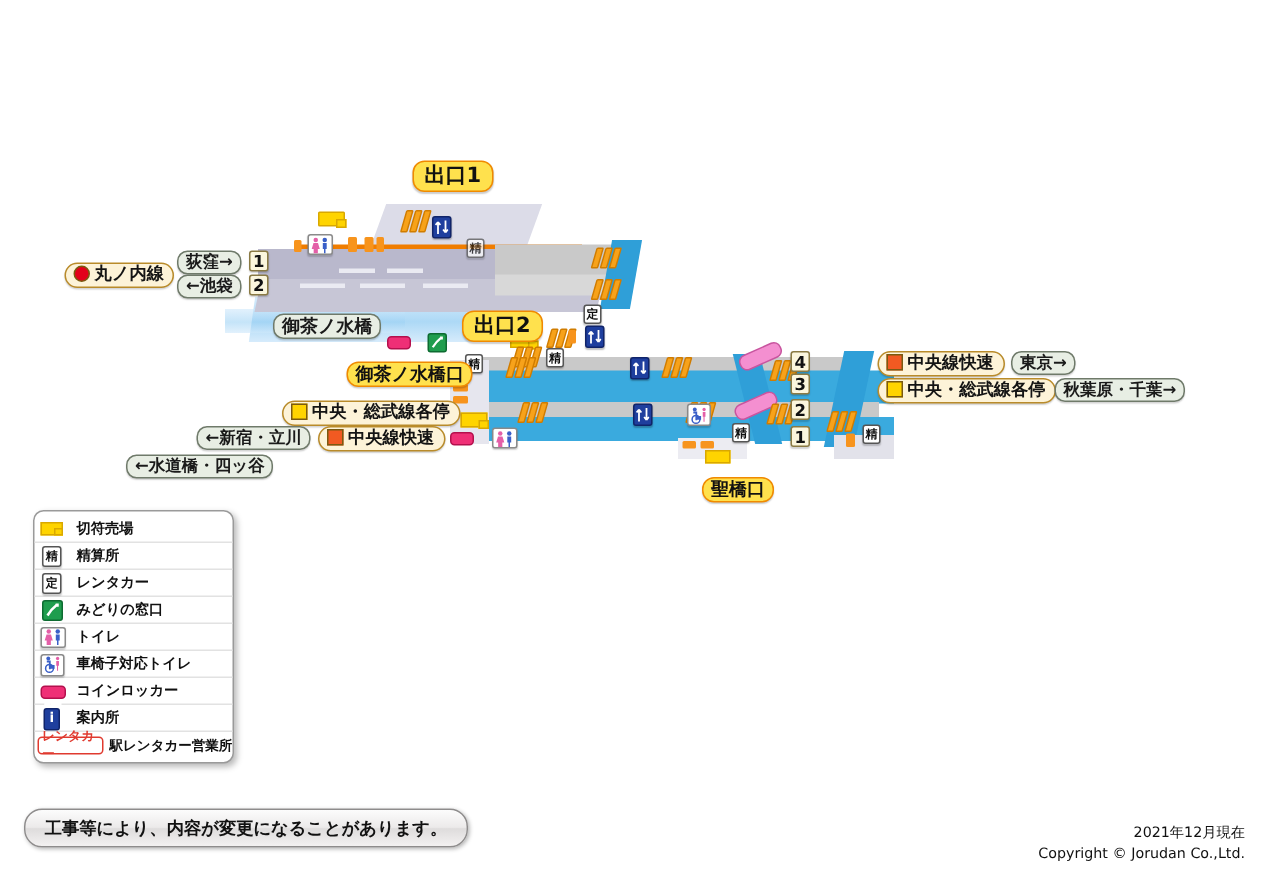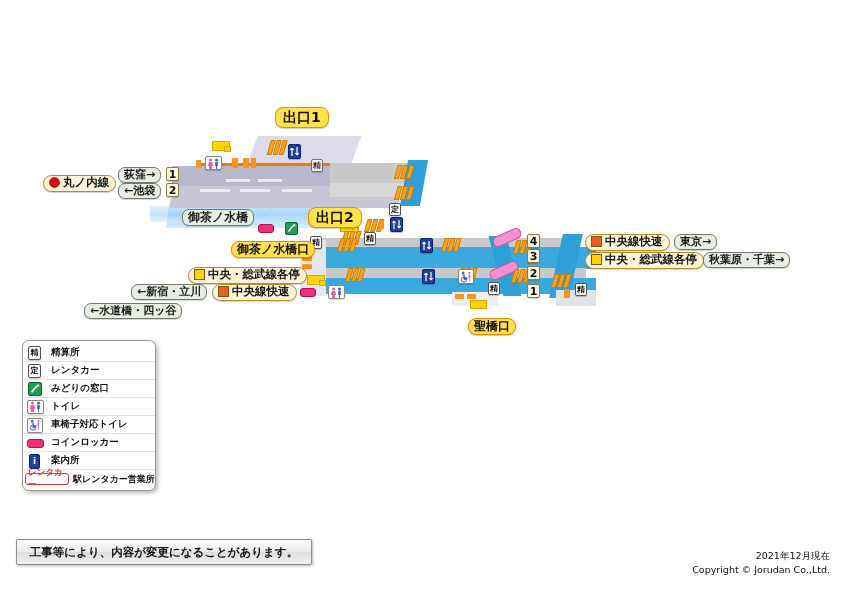--- a/index.html
+++ b/index.html
@@ -108,21 +108,21 @@
     border-bottom:1px solid #e2e2e2;box-sizing:border-box;
   }
   .legend-row:last-child{border-bottom:none;}
   .legend-ic{width:20px;height:14px;position:relative;flex:0 0 20px;margin-right:4px;}
   .legend-tx{font-size:9.5px;color:#111;font-weight:bold;white-space:nowrap;}
 
   
   .notice{
     position:absolute;left:16px;top:539px;width:294px;height:24px;
     background:linear-gradient(180deg,#fcfcfc 0%,#eceaea 48%,#dedcdc 52%,#f3f1f1 100%);
-    border:1px solid #8e8c8c;border-radius:2px;
+    border:1px solid #8e8c8c;border-radius:12px;
     box-shadow:1px 1px 3px rgba(0,0,0,.3);
     display:flex;align-items:center;justify-content:center;
     font-size:11.5px;color:#111;font-weight:bold;
   }
   .copy{
     position:absolute;right:12px;top:549px;text-align:right;
     font-size:9.5px;color:#111;line-height:1.45;
   }
   .copy div{white-space:nowrap;}
 </style>
@@ -384,20 +384,27 @@
   <div class="pill lbl-line" style="left:585px;top:252px;">
     <span class="swatch" style="background:#ffd400;"></span>
     <span>中央・総武線各停</span>
   </div>
   <div class="pill lbl-dir" style="left:703px;top:252px;">秋葉原・千葉→</div>
 
 </div>
 
 <div class="legend">
 
+  <div class="legend-row">
+    <span class="legend-ic">
+      <span class="ic ic-ticket" style="left:0px;top:2px;width:15px;height:9px;"></span>
+      <span class="ic ic-ticket" style="left:9px;top:6px;width:6px;height:5px;"></span>
+    </span>
+    <span class="legend-tx">切符売場</span>
+  </div>
 
   <div class="legend-row">
     <span class="legend-ic">
       <span class="ic ic-box" style="left:1px;top:0px;width:13px;height:14px;">精</span>
     </span>
     <span class="legend-tx">精算所</span>
   </div>
 
   <div class="legend-row">
     <span class="legend-ic">

